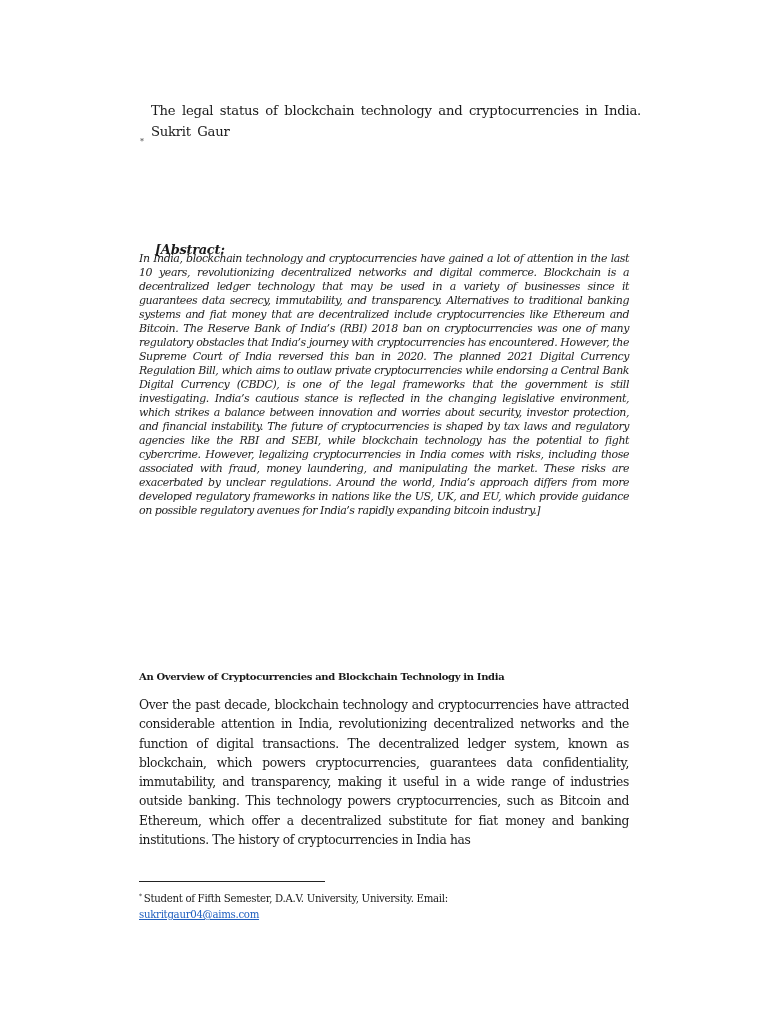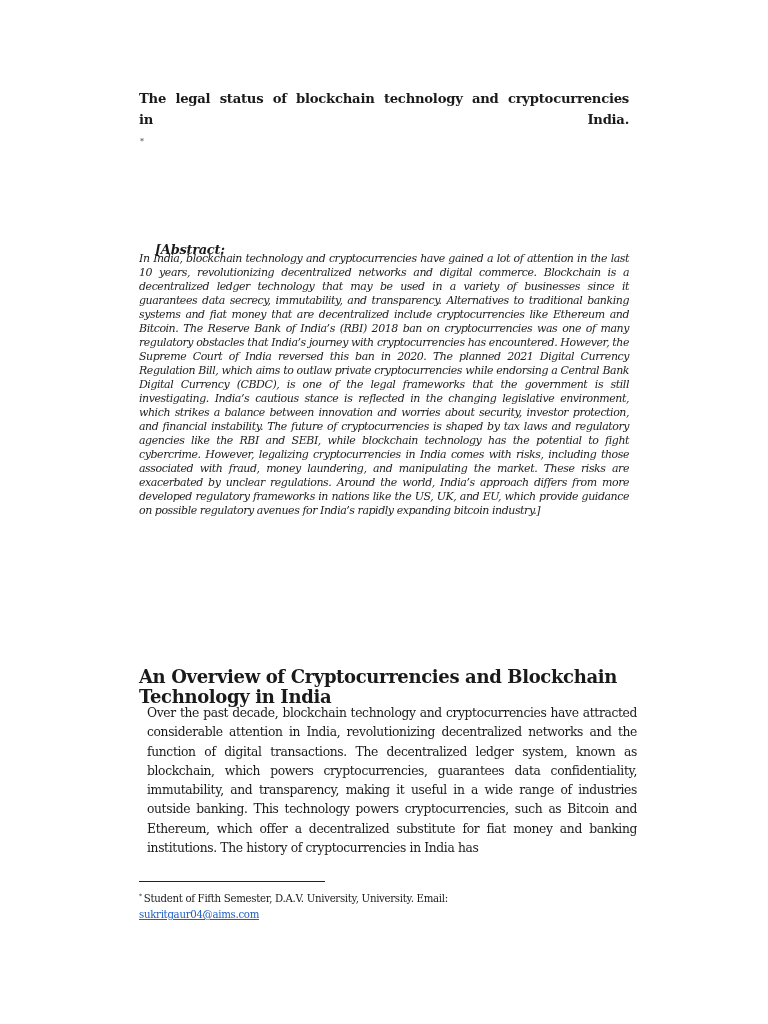--- a/index.html
+++ b/index.html
@@ -20,26 +20,26 @@
       left: 139px;
       top: 0;
       width: 490px;
     }
     .title {
       position: absolute;
       top: 88px;
       left: 0;
       width: 490px;
       font-family: "DejaVu Serif", serif;
-      font-weight: bold;
+      font-weight: normal;
       font-size: 13.2px;
       line-height: 21px;
       text-align: justify;
       text-align-last: left;
-      margin: 0;
+      margin: 12px;
       letter-spacing: -0.25px;
       word-spacing: 2.5px;
     }
     .title .line1 {
       display: block;
       text-align: justify;
       text-align-last: justify;
     }
     .title .line2 {
       display: block;
@@ -77,35 +77,35 @@
       margin: 0;
       letter-spacing: -0.45px;
       color: #1c1c1c;
     }
     .section-heading {
       position: absolute;
       top: 667px;
       left: 0;
       font-family: "DejaVu Serif", serif;
       font-weight: bold;
-      font-size: 18px;
+      font-size: 10px;
       line-height: 20px;
       margin: 0;
       letter-spacing: -0.35px;
     }
     .section-body {
       position: absolute;
       top: 696px;
       left: 0;
       width: 490px;
       font-family: "DejaVu Serif", serif;
       font-size: 12.3px;
       line-height: 19.3px;
       text-align: justify;
-      margin: 8px;
+      margin: 0;
       letter-spacing: -0.35px;
       color: #1a1a1a;
     }
     .footnote-rule {
       position: absolute;
       top: 881px;
       left: 0;
       width: 186px;
       height: 0;
       border-top: 1px solid #222;
@@ -132,20 +132,21 @@
       text-decoration: underline;
     }
   </style>
 </head>
 <body>
 
 <div class="page">
 
   <h1 class="title">
     <span class="line1">The legal status of blockchain technology and cryptocurrencies in India.</span>
+    <span class="line2">Sukrit Gaur</span>
   </h1>
 
   <div class="author-marker">*</div>
 
   <h2 class="abstract-heading">[Abstract:</h2>
 
   <p class="abstract-body">In India, blockchain technology and cryptocurrencies have gained a lot of attention in the last 10 years, revolutionizing decentralized networks and digital commerce. Blockchain is a decentralized ledger technology that may be used in a variety of businesses since it guarantees data secrecy, immutability, and transparency. Alternatives to traditional banking systems and fiat money that are decentralized include cryptocurrencies like Ethereum and Bitcoin. The Reserve Bank of India’s (RBI) 2018 ban on cryptocurrencies was one of many regulatory obstacles that India’s journey with cryptocurrencies has encountered. However, the Supreme Court of India reversed this ban in 2020. The planned 2021 Digital Currency Regulation Bill, which aims to outlaw private cryptocurrencies while endorsing a Central Bank Digital Currency (CBDC), is one of the legal frameworks that the government is still investigating. India’s cautious stance is reflected in the changing legislative environment, which strikes a balance between innovation and worries about security, investor protection, and financial instability. The future of cryptocurrencies is shaped by tax laws and regulatory agencies like the RBI and SEBI, while blockchain technology has the potential to fight cybercrime. However, legalizing cryptocurrencies in India comes with risks, including those associated with fraud, money laundering, and manipulating the market. These risks are exacerbated by unclear regulations. Around the world, India’s approach differs from more developed regulatory frameworks in nations like the US, UK, and EU, which provide guidance on possible regulatory avenues for India’s rapidly expanding bitcoin industry.]</p>
 
   <h2 class="section-heading">An Overview of Cryptocurrencies and Blockchain Technology in India</h2>
 

